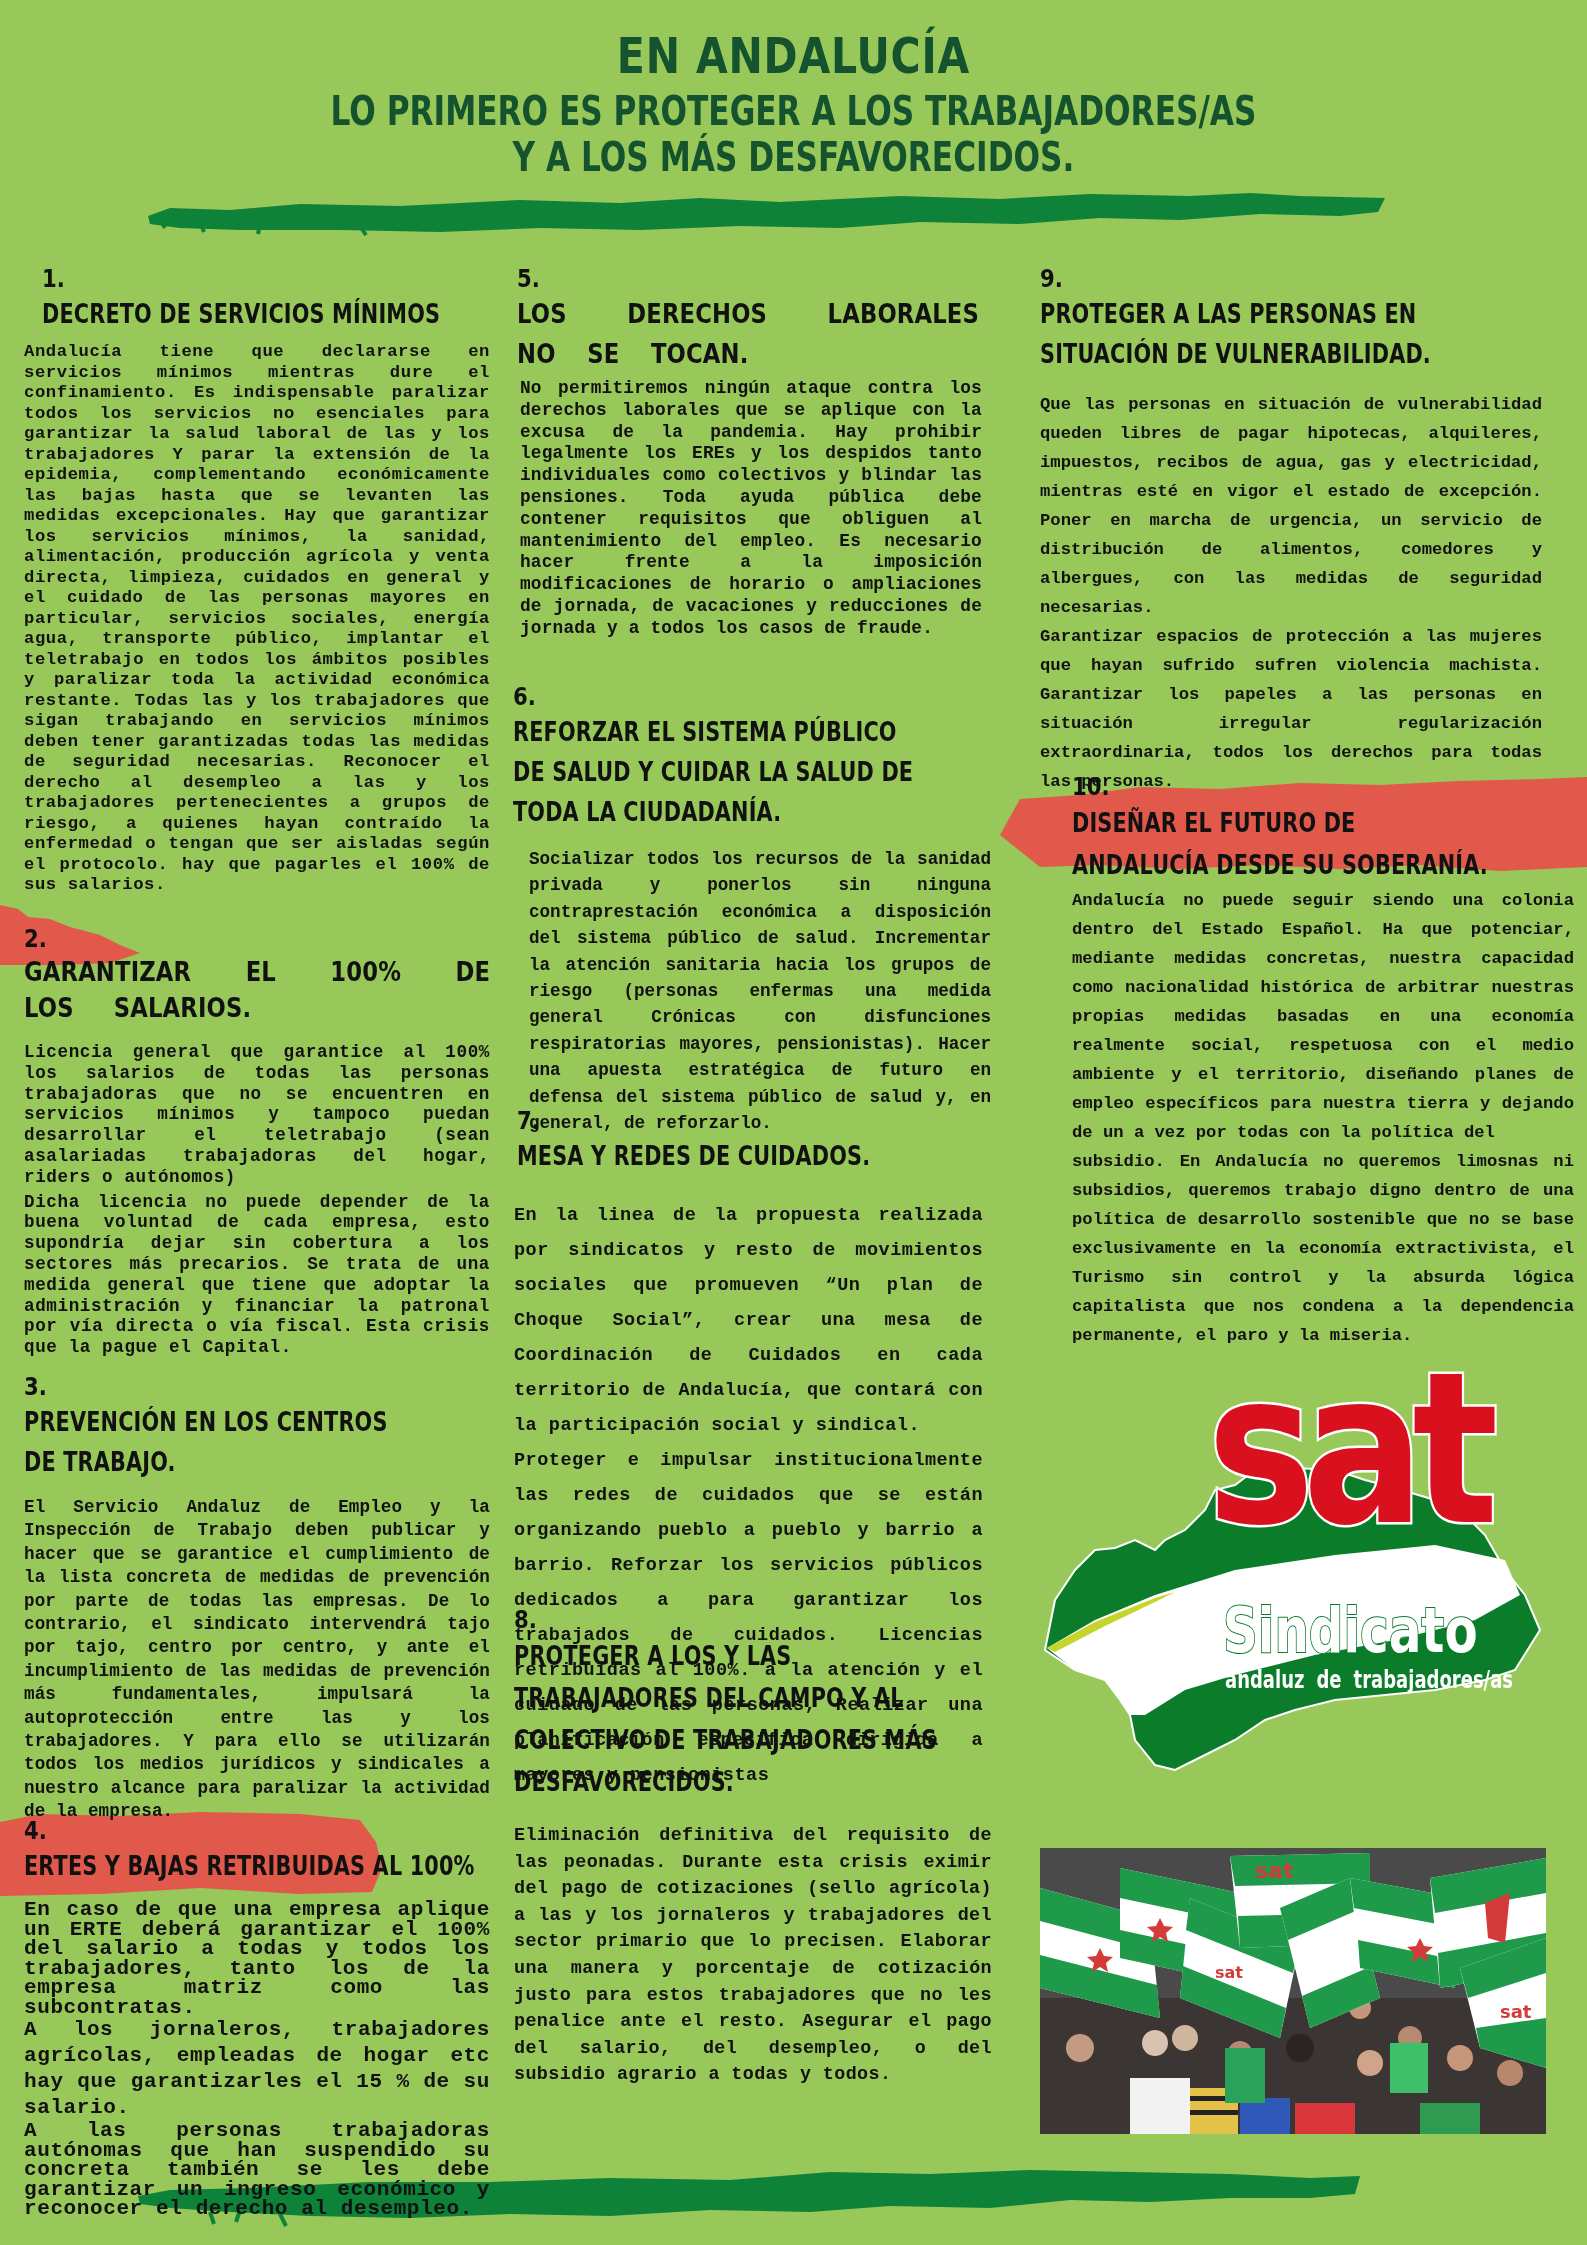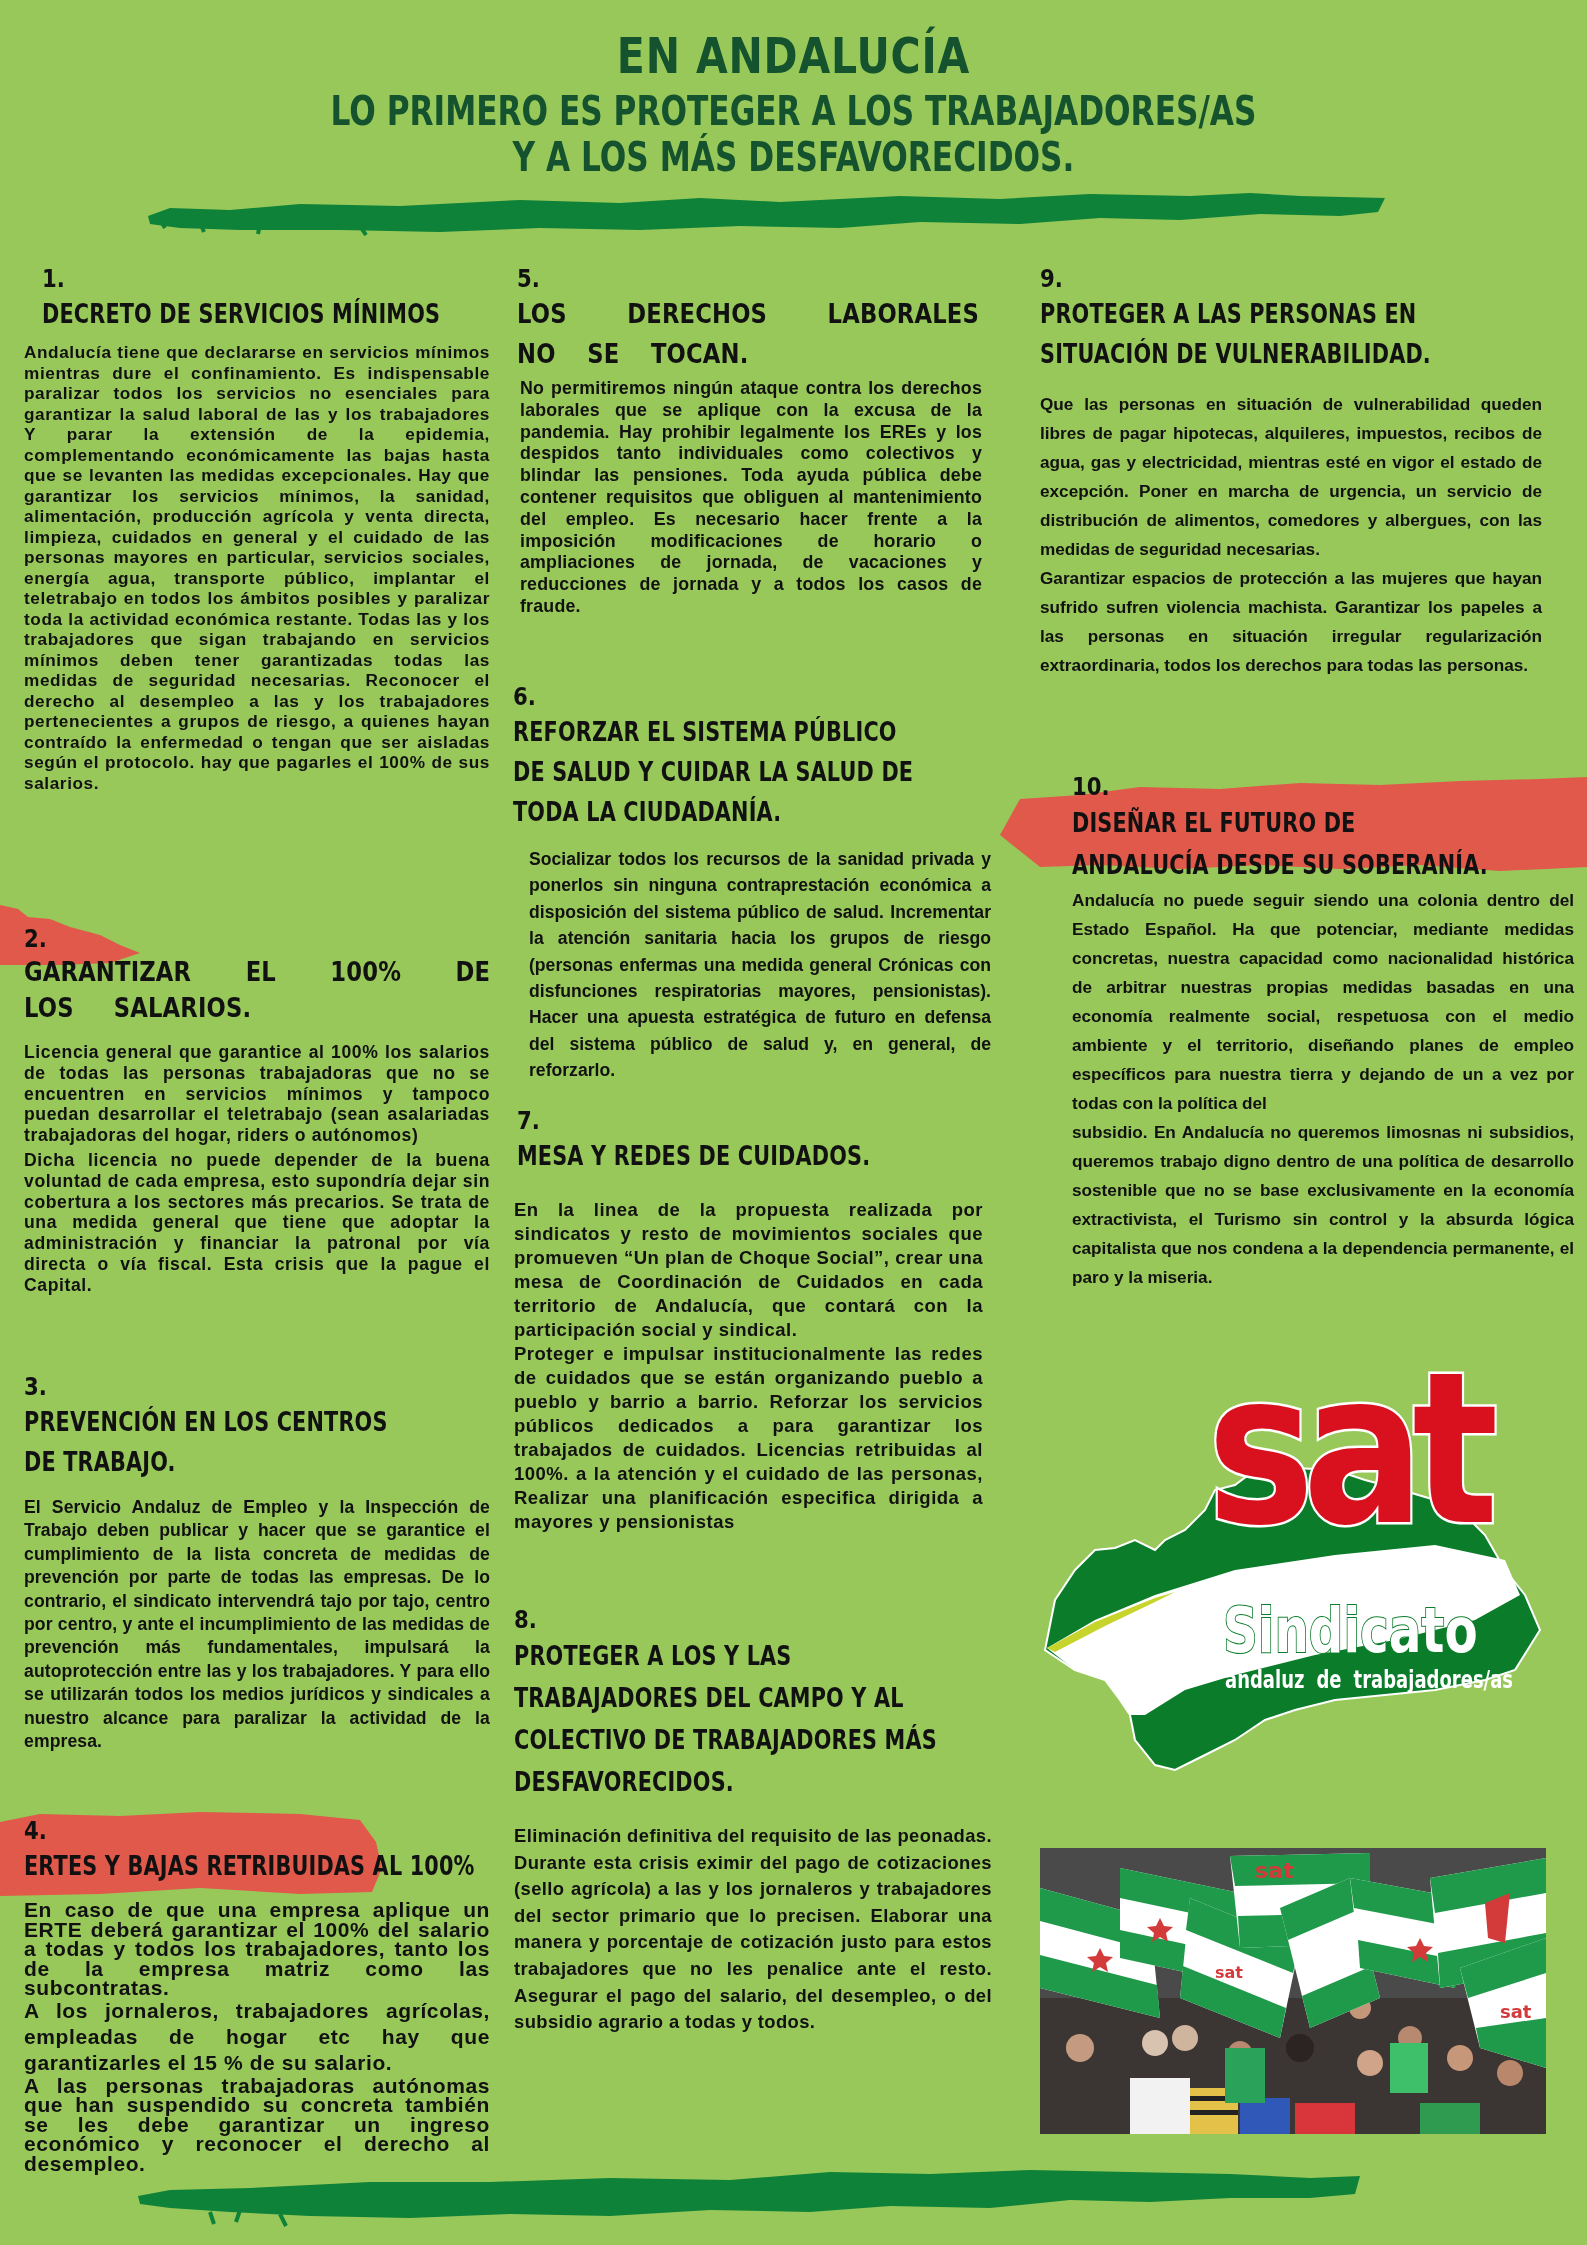--- a/index.html
+++ b/index.html
@@ -14,21 +14,21 @@
     .title-l1 { font-size: 50px; letter-spacing: 1px; transform: scaleX(0.82); line-height: 60px; }
     .title-l2 { font-size: 40px; transform: scaleX(0.78); line-height: 46px; white-space: nowrap; margin-top: 2px; }
     .title-l3 { font-size: 40px; transform: scaleX(0.78); line-height: 46px; white-space: nowrap; }
     .brush { position: absolute; }
     .section { position: absolute; }
     .sec-num { font-family: "DejaVu Sans", sans-serif; font-weight: bold; font-size: 25px; line-height: 30px;
       transform: scaleX(0.85); transform-origin: left; position: relative; z-index: 2; }
     .sec-head { font-family: "DejaVu Sans", sans-serif; font-weight: bold; font-size: 26px; line-height: 40px;
       text-transform: uppercase; letter-spacing: 0.2px; position: relative; z-index: 2; }
     .sec-head.narrow { transform: scaleX(0.80); transform-origin: left; }
-    .sec-body { font-family: Liberation Sans, sans-serif; font-weight: bold; text-align: justify;
+    .sec-body { font-family: Liberation Mono, monospace; font-weight: bold; text-align: justify;
       position: relative; z-index: 2; }
     .dense { font-size: 17.2px; line-height: 20.5px; letter-spacing: 0.6px; }
     .airy { font-size: 17.5px; line-height: 28.5px; }
     .sec-body p { margin: 0; }
     .logo { position: absolute; left: 1035px; top: 1370px; width: 520px; height: 410px; }
     .photo { position: absolute; left: 1040px; top: 1848px; width: 506px; height: 286px; overflow: hidden; background: #6b6b6b; }
   </style>
 </head>
 <body>
 
@@ -102,21 +102,21 @@
   <div class="sec-num">6.</div>
   <div class="sec-head narrow" style="width:520px">REFORZAR EL SISTEMA PÚBLICO DE SALUD Y CUIDAR LA SALUD DE TODA LA CIUDADANÍA.</div>
   <div class="sec-body" style="margin-top:14px;margin-left:16px;width:462px;font-size:17.6px;line-height:26.4px">
     <p>Socializar todos los recursos de la sanidad privada y ponerlos sin ninguna contraprestación económica  a disposición del sistema público de salud. Incrementar la atención sanitaria hacia los grupos de riesgo (personas enfermas una medida general Crónicas con disfunciones respiratorias mayores, pensionistas). Hacer una apuesta estratégica de futuro en defensa del sistema público de salud y, en general, de reforzarlo.</p>
   </div>
 </div>
 
 <div class="section" style="left:517px;top:1106px;width:466px">
   <div class="sec-num">7.</div>
   <div class="sec-head narrow" style="white-space:nowrap">MESA Y REDES DE CUIDADOS.</div>
-  <div class="sec-body" style="margin-top:22px;margin-left:-3px;width:469px;font-size:18.5px;line-height:24px;letter-spacing:0.5px">
+  <div class="sec-body" style="margin-top:22px;margin-left:-3px;width:469px;font-size:18.5px;line-height:35px;letter-spacing:0.5px">
     <p>En la linea de la propuesta realizada por sindicatos y resto de movimientos sociales que promueven “Un plan de Choque Social”, crear una mesa de Coordinación de Cuidados en cada territorio de Andalucía,  que contará con la participación social y sindical.</p>
     <p>Proteger e impulsar institucionalmente las redes de cuidados que se están organizando pueblo a pueblo y barrio a barrio. Reforzar los servicios públicos dedicados a para garantizar los trabajados de cuidados. Licencias retribuidas al 100%. a la atención y el cuidado de las personas, Realizar una planificación especifica dirigida a mayores y pensionistas</p>
   </div>
 </div>
 
 <div class="section" style="left:514px;top:1605px;width:478px">
   <div class="sec-num">8.</div>
   <div class="sec-head narrow" style="width:580px;line-height:42px">PROTEGER A LOS Y LAS TRABAJADORES DEL CAMPO Y AL COLECTIVO DE TRABAJADORES MÁS DESFAVORECIDOS.</div>
   <div class="sec-body" style="margin-top:20px;font-size:18.4px;line-height:26.6px;letter-spacing:0.4px">
     <p>Eliminación definitiva del requisito de las peonadas. Durante esta crisis eximir del pago de cotizaciones (sello agrícola) a las y los jornaleros y trabajadores del sector primario que lo precisen. Elaborar una manera y porcentaje de cotización justo para estos trabajadores que no les penalice ante el resto. Asegurar el pago del salario, del desempleo, o del subsidio agrario a todas y todos.</p>

